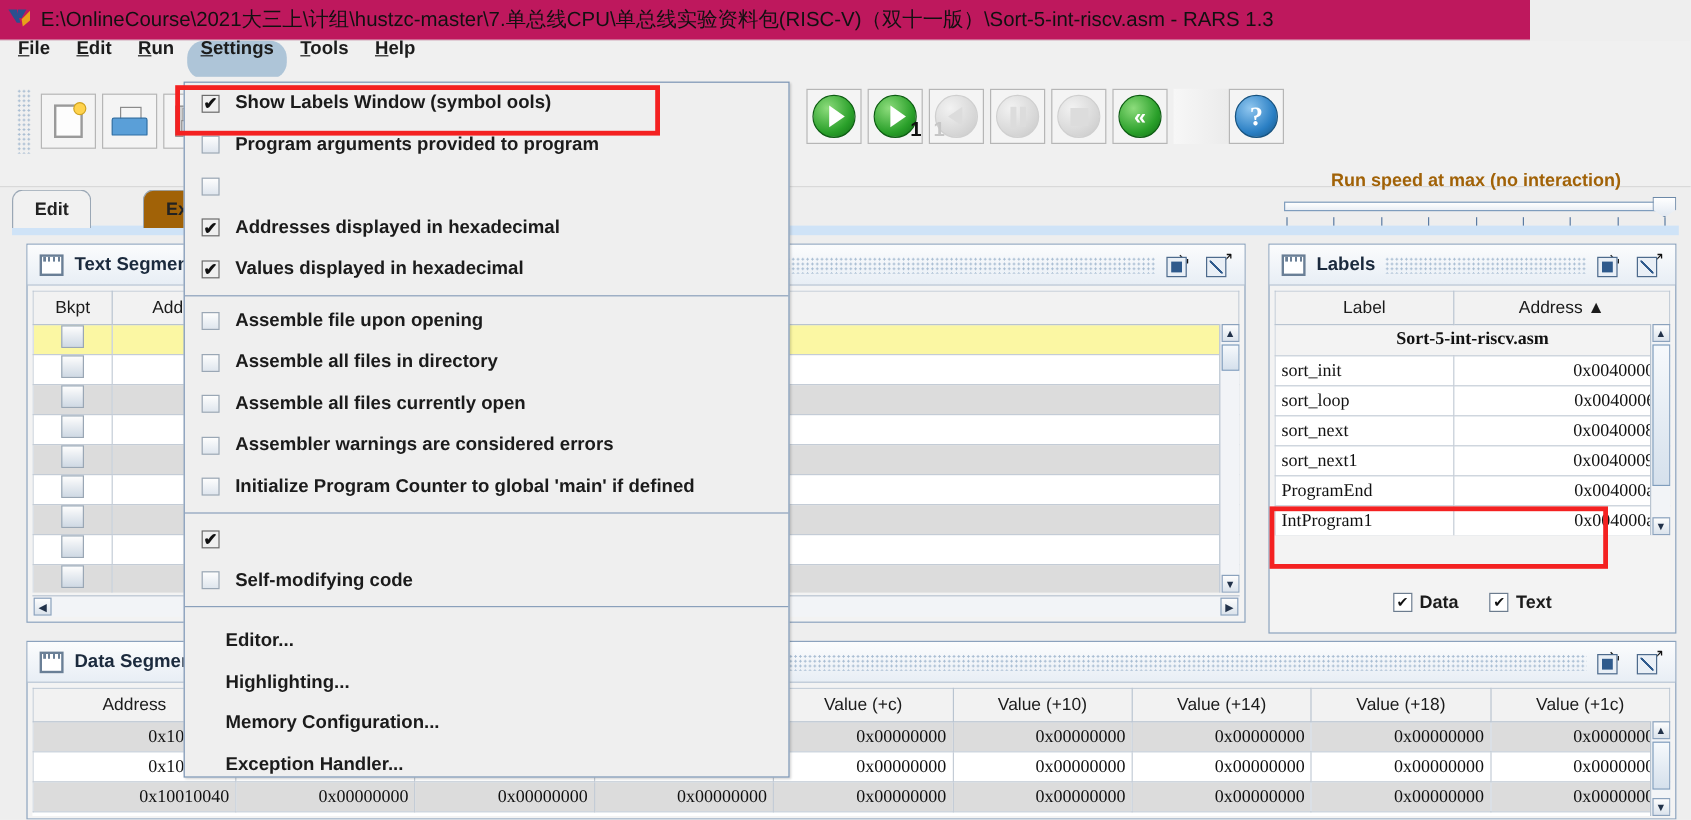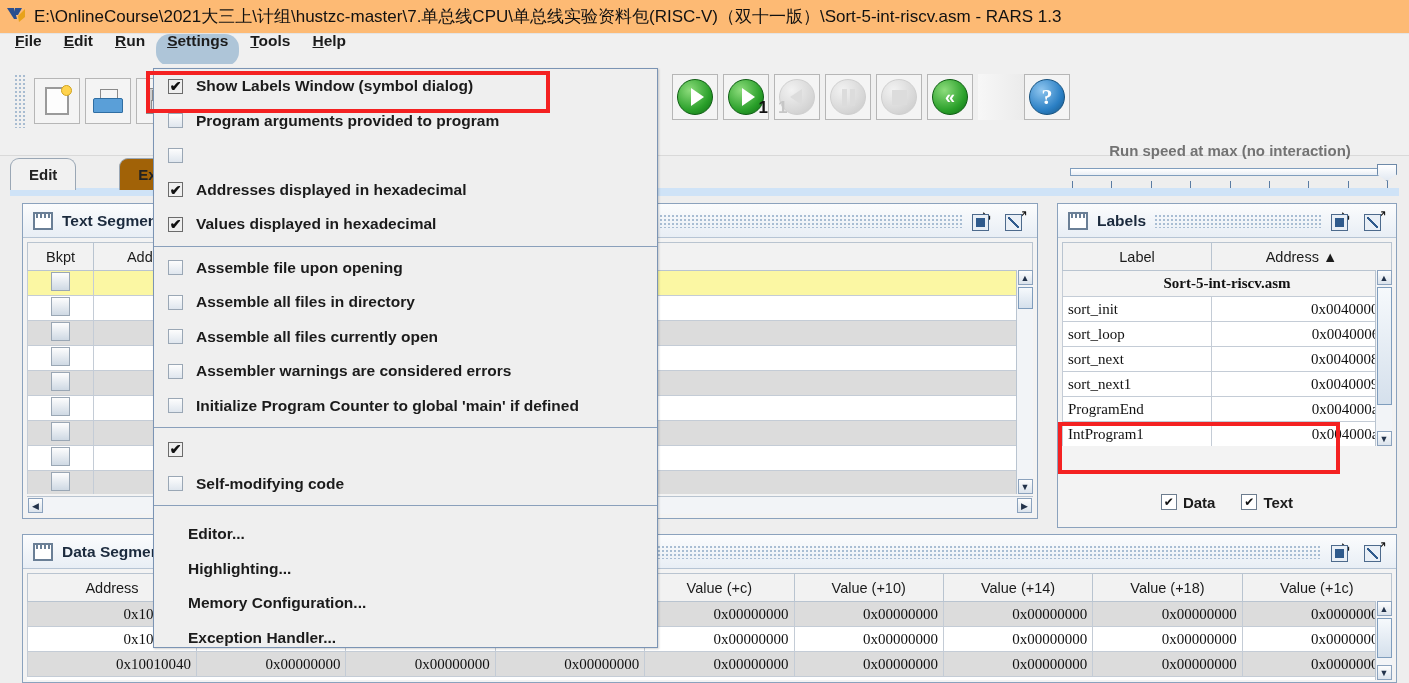--- a/index.html
+++ b/index.html
@@ -11,22 +11,22 @@
     font-family: "Liberation Sans", sans-serif;
   }
   #app {
     position: relative;
     width: 1409px; height: 683px;
     background: #eeeeee;
   }
 
   
   .titlebar {
-    position: absolute; left: 0; top: 0; width: 1409px; height: 34px;
-    background: #fdba74;
+    position: absolute; left: 0; top: 0; width: 1275px; height: 34px;
+    background: #be185d;
     display: flex; align-items: center;
     padding-left: 6px;
     border-bottom: 1px solid #e4e4e4;
   }
   .app-logo { width: 22px; height: 22px; position: relative; flex: 0 0 auto; margin-right: 6px; }
   .title-text {
     font-size: 17px; color: #111; white-space: nowrap;
     font-family: "Liberation Sans", sans-serif;
   }
 
@@ -88,21 +88,21 @@
   .bars  { width:13px;height:17px;border-left:5px solid #dcdcdc;border-right:5px solid #dcdcdc;}
   .sq    { width:15px;height:15px;background:#dcdcdc;}
   .dblarrow { color:#fff;font-size:18px;font-weight:bold;line-height:1;}
   .qmark { color:#fff; font-size:22px; font-weight:bold; font-family:"Liberation Serif",serif; line-height:1; }
   .step1 { position:absolute; right:-5px; bottom:-4px; font-size:17px; font-weight:bold; color:#111; }
   .step1.dim { color:#c6c6c6; }
 
   .runspeed {
     position: absolute; left: 1070px; top: 78px; width: 320px;
   }
-  .runspeed .lbl { font-size: 15px; font-weight: bold; color: #737373; text-align:center; }
+  .runspeed .lbl { font-size: 15px; font-weight: bold; color: #a16207; text-align:center; }
   .slider-track {
     margin-top: 9px; height: 8px;
     background: linear-gradient(to bottom,#ffffff,#e9eef5);
     border: 1px solid #7f9dbd; position: relative;
   }
   .slider-thumb {
     position:absolute; right:-8px; top:-5px; width:20px; height:17px;
     background: linear-gradient(to bottom,#ffffff,#e2e9f2);
     border: 1px solid #6d89a8;
     clip-path: polygon(0 0,100% 0,100% 62%,50% 100%,0 62%);
@@ -613,21 +613,21 @@
       </div>
     </div>
   </div>
 
   <div class="dropdown">
 
     <div class="dd-item">
       <span class="dd-cb checked">
           <span class="tick">✔</span>
         </span>
-      <span>Show Labels Window (symbol dialog)</span>
+      <span>Show Labels Window (symbol ools)</span>
     </div>
     <div class="dd-item">
       <span class="dd-cb"></span>
       <span>Program arguments provided to program</span>
     </div>
     <div class="dd-item">
       <span class="dd-cb"></span>
     </div>
     <div class="dd-item">
       <span class="dd-cb checked">

